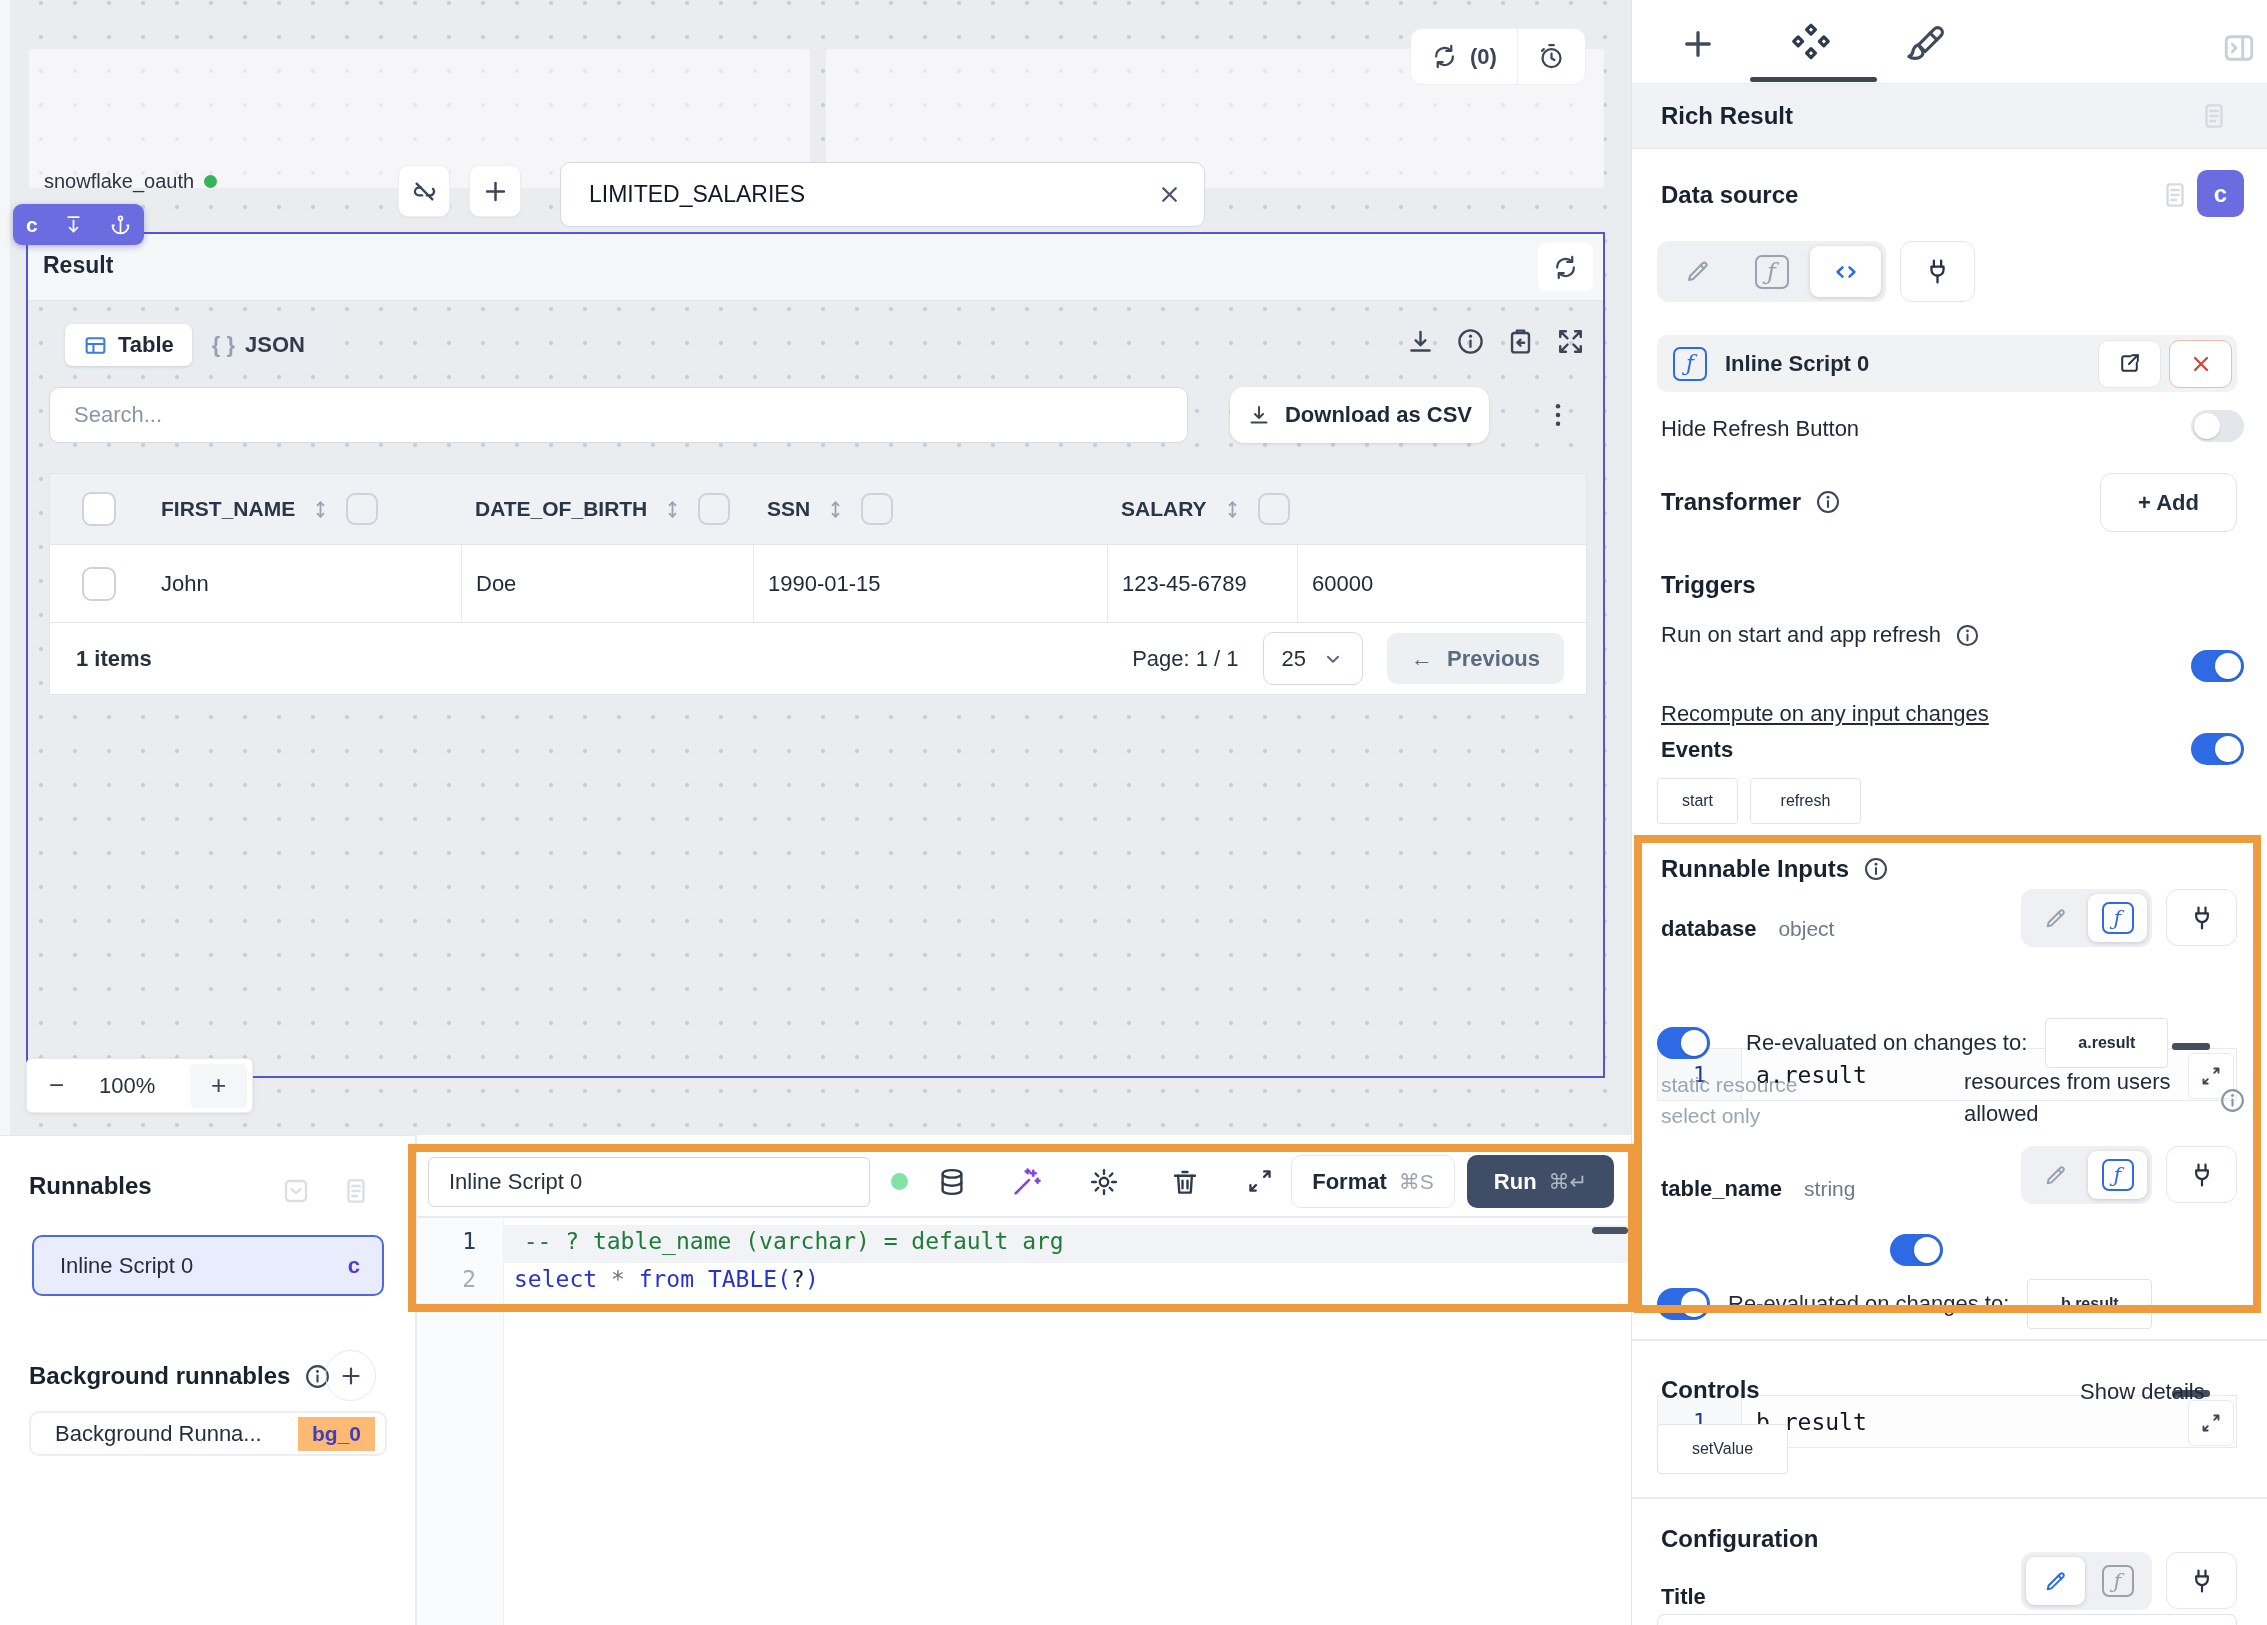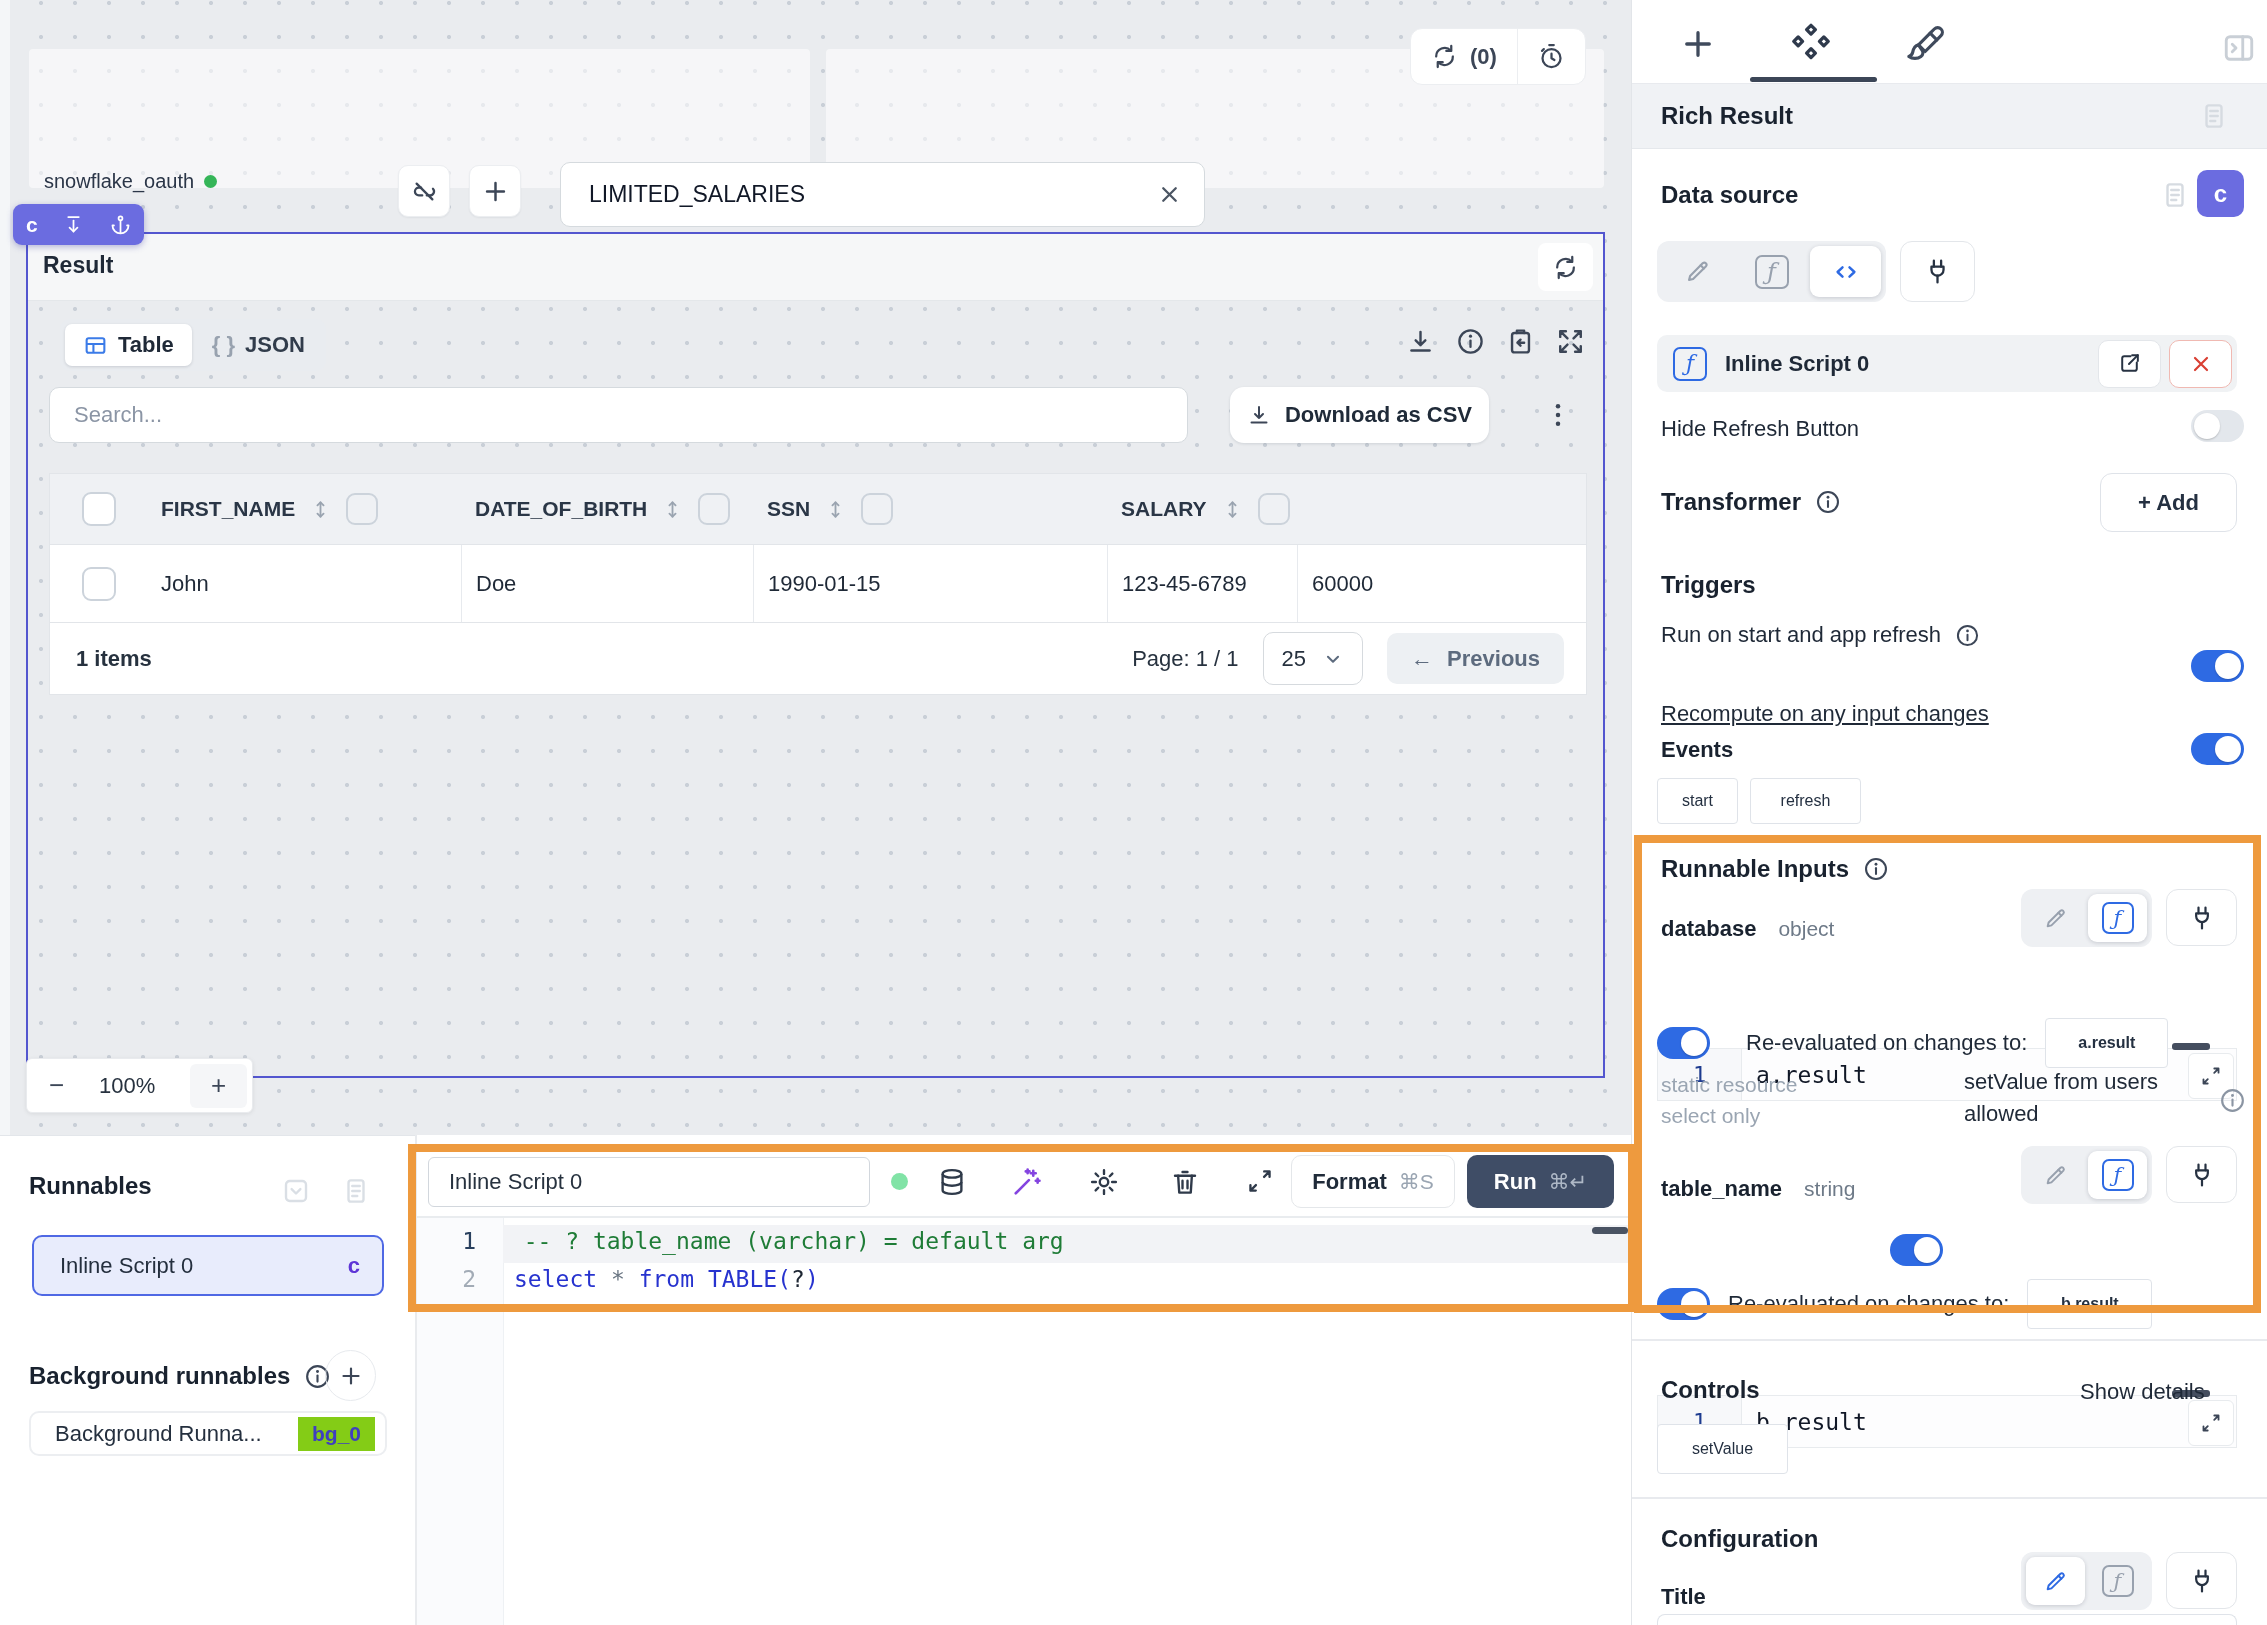--- a/index.html
+++ b/index.html
@@ -49,21 +49,21 @@
 
   
   .panel-divider-h{background:#e3e6ea;}
   .panel-divider-v{background:#e9ebee;}
   #runnables-panel{left:0;top:1136px;width:415px;height:490px;background:#fff;}
   .sect-title{font-weight:bold;font-size:24px;color:#19222f;}
   .run-item-sel{background:#e8ecfc;border:2px solid #4f68e4;border-radius:10px;display:flex;
         align-items:center;justify-content:space-between;padding:0 22px 0 26px;font-size:22px;color:#242f3e;}
   .run-item{background:#fff;border:2px solid #eceef1;border-radius:10px;display:flex;
         align-items:center;justify-content:space-between;padding:0 10px 0 24px;font-size:22px;color:#242f3e;}
-  .badge-lav{background:#84cc16;border-radius:0;padding:5px 14px;color:#3f3fc0;font-weight:bold;font-size:21px;}
+  .badge-lav{background:#fdba74;border-radius:0;padding:5px 14px;color:#3f3fc0;font-weight:bold;font-size:21px;}
 
   
   #editor-panel{left:415px;top:1135px;width:1216px;height:491px;background:#fff;}
   .orange-box{border:8px solid #ee9a3e;background:transparent;pointer-events:none;z-index:40;}
   .name-input{border:1.5px solid #d2d7dd;border-radius:6px;background:#fff;display:flex;align-items:center;
         padding-left:20px;font-size:22px;color:#27323f;}
   .btn-format{background:#fff;border:1.5px solid #e4e7ea;border-radius:10px;display:flex;align-items:center;
         justify-content:center;gap:12px;}
   .btn-run{background:#3f4d66;border-radius:10px;display:flex;align-items:center;justify-content:center;gap:12px;}
   .gutter{background:#fafbfd;border-right:1.5px solid #eef1f4;}
@@ -631,21 +631,21 @@
       <span class="lbl"></span>
       <span class="lbl">Re-evaluated on changes to:</span>
       <div class="chip b" style="width:121px;height:48px;">a.result</div>
     </div>
     <div class="abs" style="left:29px;top:1069px;font-size:21px;color:#9aa5b2;line-height:31px;">
       <div>static resource</div>
       <div>select only</div>
     </div>
     <div class="abs toggle on" style="left:258px;top:1085px;"></div>
     <div class="abs" style="left:332px;top:1066px;font-size:22px;color:#1f2937;line-height:32px;">
-      <div>setValue from users</div>
+      <div>resources from users</div>
       <div>allowed</div>
     </div>
     <svg class="ic abs" style="left:587px;top:1087px;color:#8b95a3;" width="27" height="27" viewBox="0 0 27 27">
         <use href="#i-info"></use>
       </svg>
 
     <div class="abs seg" style="left:389px;top:1146px;">
       <div class="opt" style="width:59px;height:48px;">
           <svg class="ic" width="25" height="25" viewBox="0 0 25 25">
             <use href="#i-pencil"></use>

